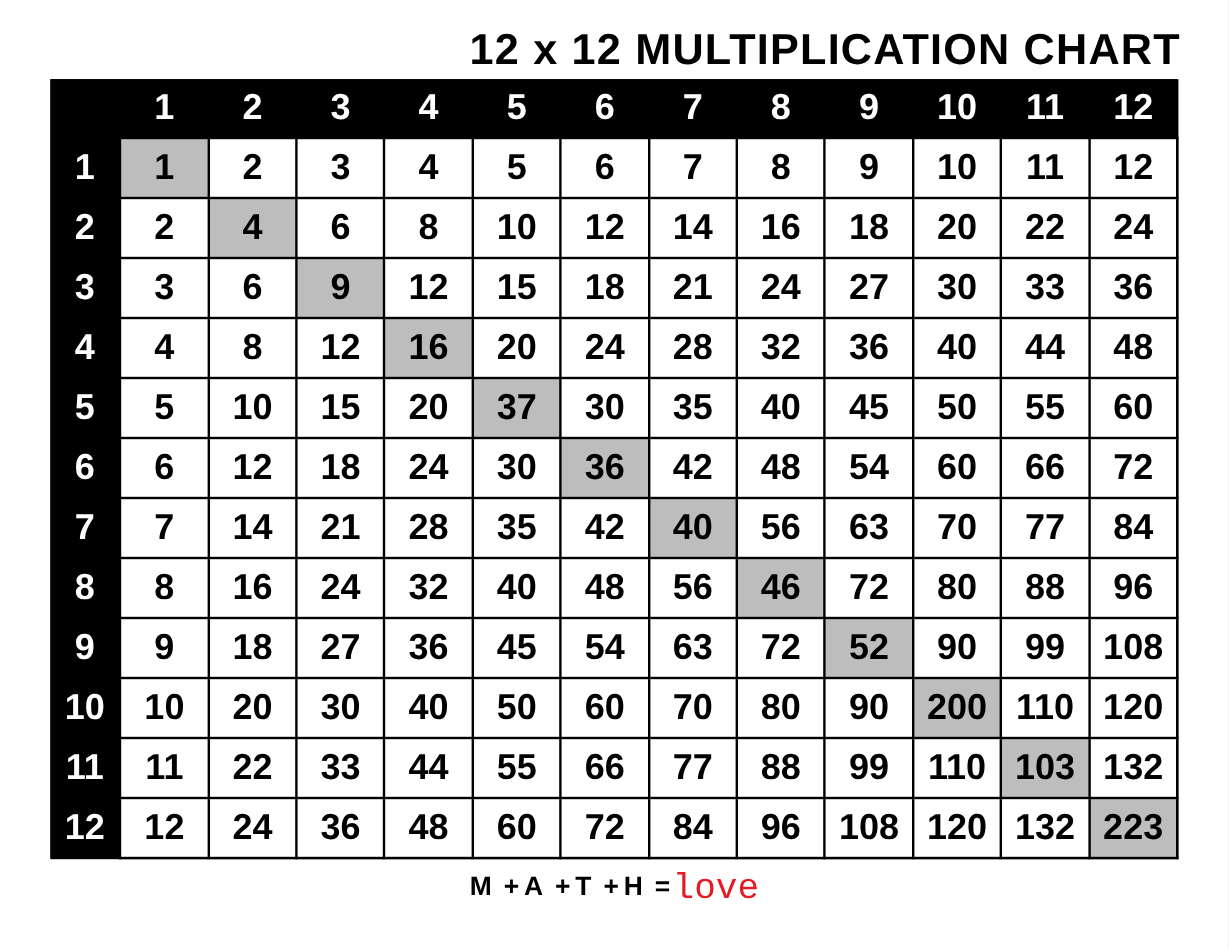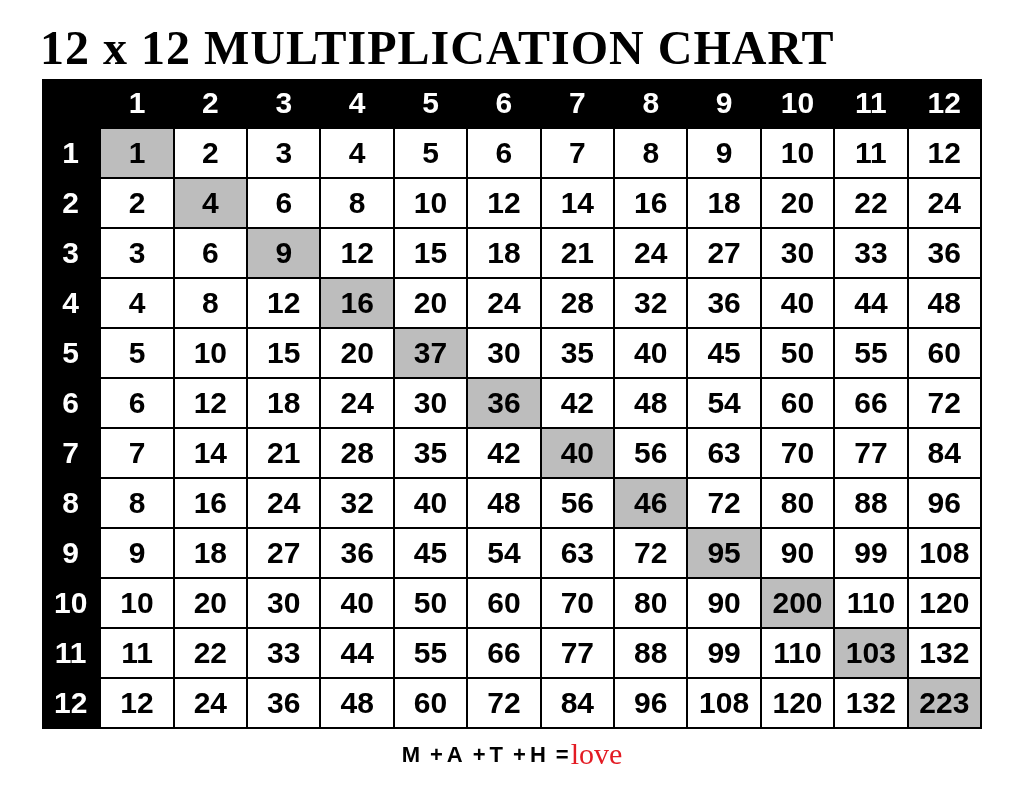--- a/index.html
+++ b/index.html
@@ -8,26 +8,25 @@
     background: #ffffff;
     width: 1024px;
     height: 791px;
     font-family: "Futura", "Century Gothic", "Arial", sans-serif;
   }
   .page {
     padding: 20px 40px 0 40px;
     box-sizing: border-box;
   }
   .title {
-    text-align: left;
-    font-size: 48px;
+    text-align: right;
+    font-size: 36px;
     font-weight: 700;
     letter-spacing: 1px;
     margin: 0 0 4px 0;
-    font-family: Liberation Serif, serif;
   }
   table.mult {
     border-collapse: collapse;
     margin: 0 auto;
     background: #000;
     width: 940px;
     table-layout: fixed;
   }
   table.mult th, table.mult td {
     height: 48px;
@@ -62,21 +61,21 @@
     width: 58px;
   }
   .footer {
     text-align: center;
     margin-top: 8px;
     font-size: 22px;
     font-weight: 700;
     letter-spacing: 6px;
   }
   .footer .love {
-    font-family: Liberation Serif, serif;
+    font-family: Liberation Mono, monospace;
     color: #e31b23;
     font-weight: 400;
     letter-spacing: 0px;
     font-size: 30px;
     margin-left: -2px;
     vertical-align: -2px;
   }
   .footer .sep {
     letter-spacing: 0;
     margin: 0 4px;
@@ -232,21 +231,21 @@
         <tr>
           <th class="rowhead">9</th>
           <td>9</td>
           <td>18</td>
           <td>27</td>
           <td>36</td>
           <td>45</td>
           <td>54</td>
           <td>63</td>
           <td>72</td>
-          <td class="diag">95</td>
+          <td class="diag">52</td>
           <td>90</td>
           <td>99</td>
           <td>108</td>
         </tr>
         <tr>
           <th class="rowhead">10</th>
           <td>10</td>
           <td>20</td>
           <td>30</td>
           <td>40</td>

